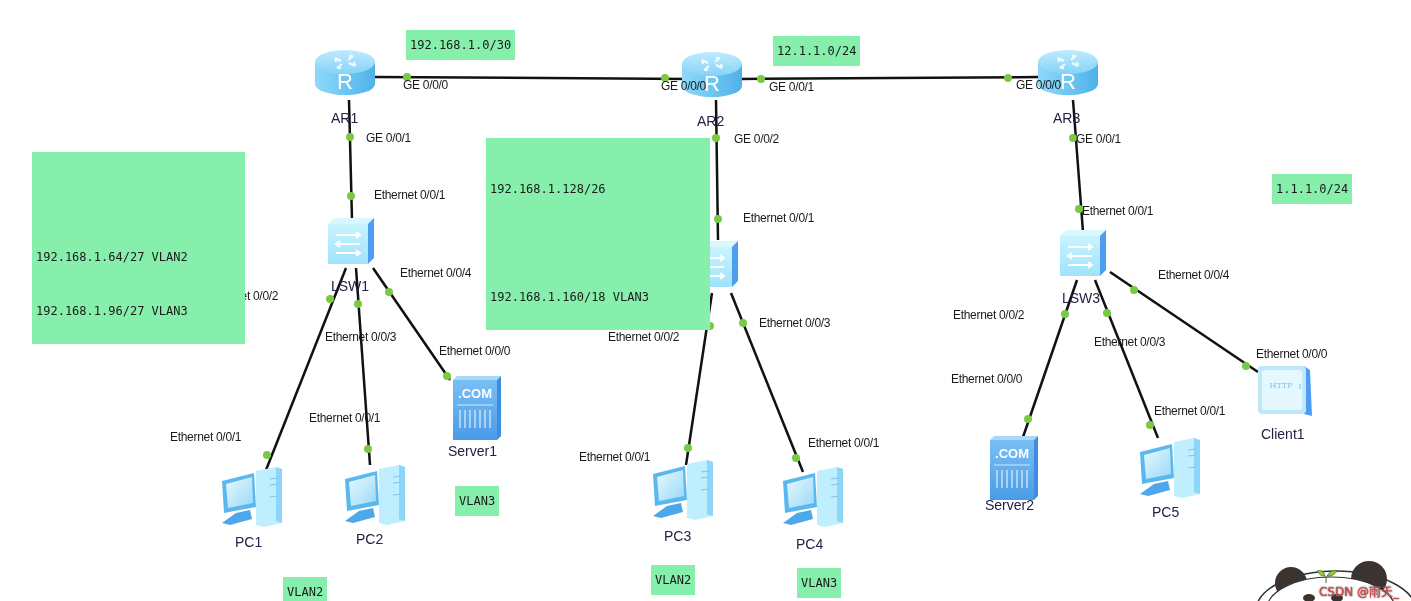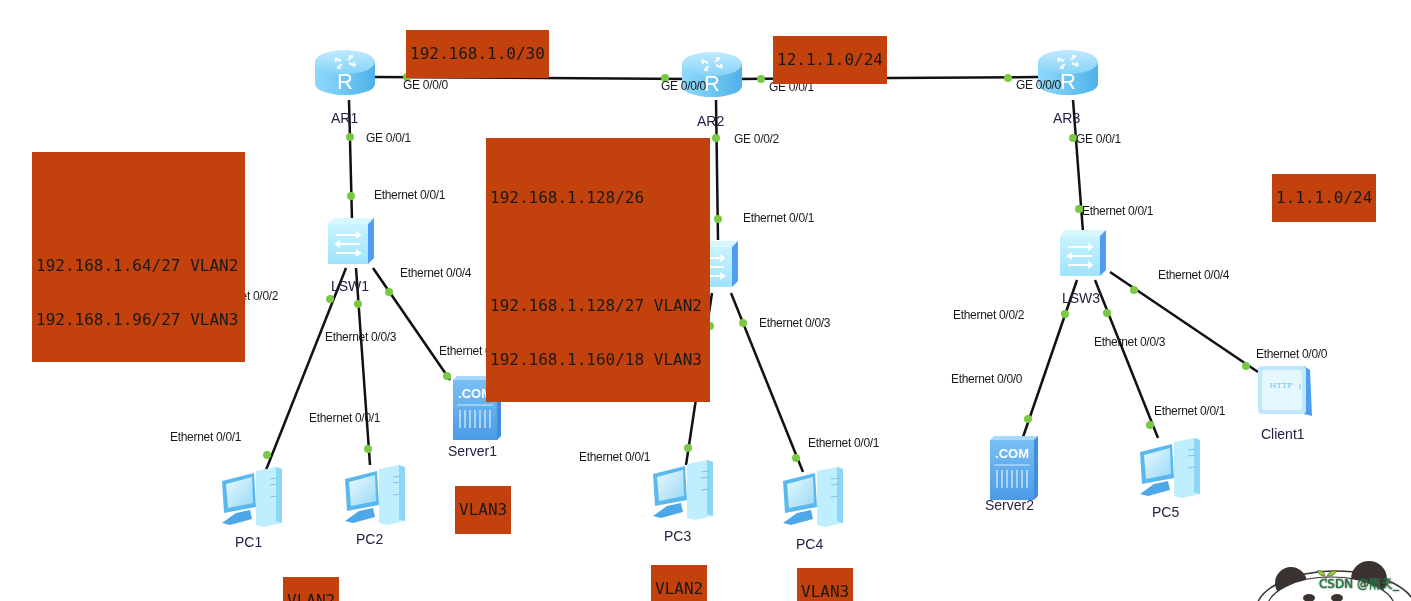--- a/index.html
+++ b/index.html
@@ -3,26 +3,26 @@
 <meta charset="utf-8">
 <style>
   html, body { margin: 0; padding: 0; background: #ffffff; }
   body { width: 1411px; height: 601px; position: relative; overflow: hidden;
          font-family: "Liberation Sans", sans-serif; }
   #canvas { position: absolute; left: 0; top: 0; width: 1411px; height: 601px; }
   .lbl { position: absolute; font-size: 12px; color: #1a1a1a; white-space: nowrap;
          font-family: "Liberation Sans", sans-serif; letter-spacing: -0.3px; line-height: 14px; }
   .dev-name { position: absolute; font-size: 14px; color: #222244; white-space: nowrap;
               font-family: "Liberation Sans", sans-serif; line-height: 16px; }
-  .note { position: absolute; background: #c2410c; color: #1a1a1a;
-          font-family: "DejaVu Sans Mono", monospace; font-size: 16px; line-height: 18px;
-          padding: 15px 4px; white-space: pre; }
+  .note { position: absolute; background: #86efac; color: #1a1a1a;
+          font-family: "DejaVu Sans Mono", monospace; font-size: 12px; line-height: 18px;
+          padding: 6px 4px; white-space: pre; }
   .note .blank { height: 18px; }
   .watermark { position: absolute; right: 0; bottom: 0; width: 160px; height: 60px; }
-  .wm-text { position: absolute; right: 12px; bottom: 8px; font-size: 12px; color: #15803d;
+  .wm-text { position: absolute; right: 12px; bottom: 0; font-size: 12px; color: #ef4444;
              text-shadow: 0 0 2px #555, 0 0 1px #555; font-family: "DejaVu Sans", sans-serif; }
 </style>
 </head>
 <body>
 
 <svg id="canvas" width="1411" height="601" viewBox="0 0 1411 601">
   <defs>
     <linearGradient id="routerTop" x1="0" y1="0" x2="0" y2="1">
       <stop offset="0" stop-color="#bfeaff"></stop>
       <stop offset="1" stop-color="#86d3f7"></stop>
@@ -222,21 +222,20 @@
 
 <div class="note" style="left:32px;top:152px;width:205px;">
   <div class="blank"></div>
   <div>192.168.1.64/27 VLAN2</div>
   <div>192.168.1.96/27 VLAN3</div>
 </div>
 
 <div class="note" style="left:486px;top:138px;width:216px;">
   <div>192.168.1.128/26</div>
   <div class="blank"></div>
-  <div>192.168.1.128/27 VLAN2</div>
   <div>192.168.1.160/18 VLAN3</div>
 </div>
 
 <div class="note" style="left:1272px;top:174px;">1.1.1.0/24</div>
 
 <div class="note" style="left:283px;top:577px;">VLAN2</div>
 <div class="note" style="left:455px;top:486px;">VLAN3</div>
 <div class="note" style="left:651px;top:565px;">VLAN2</div>
 <div class="note" style="left:797px;top:568px;">VLAN3</div>
 

